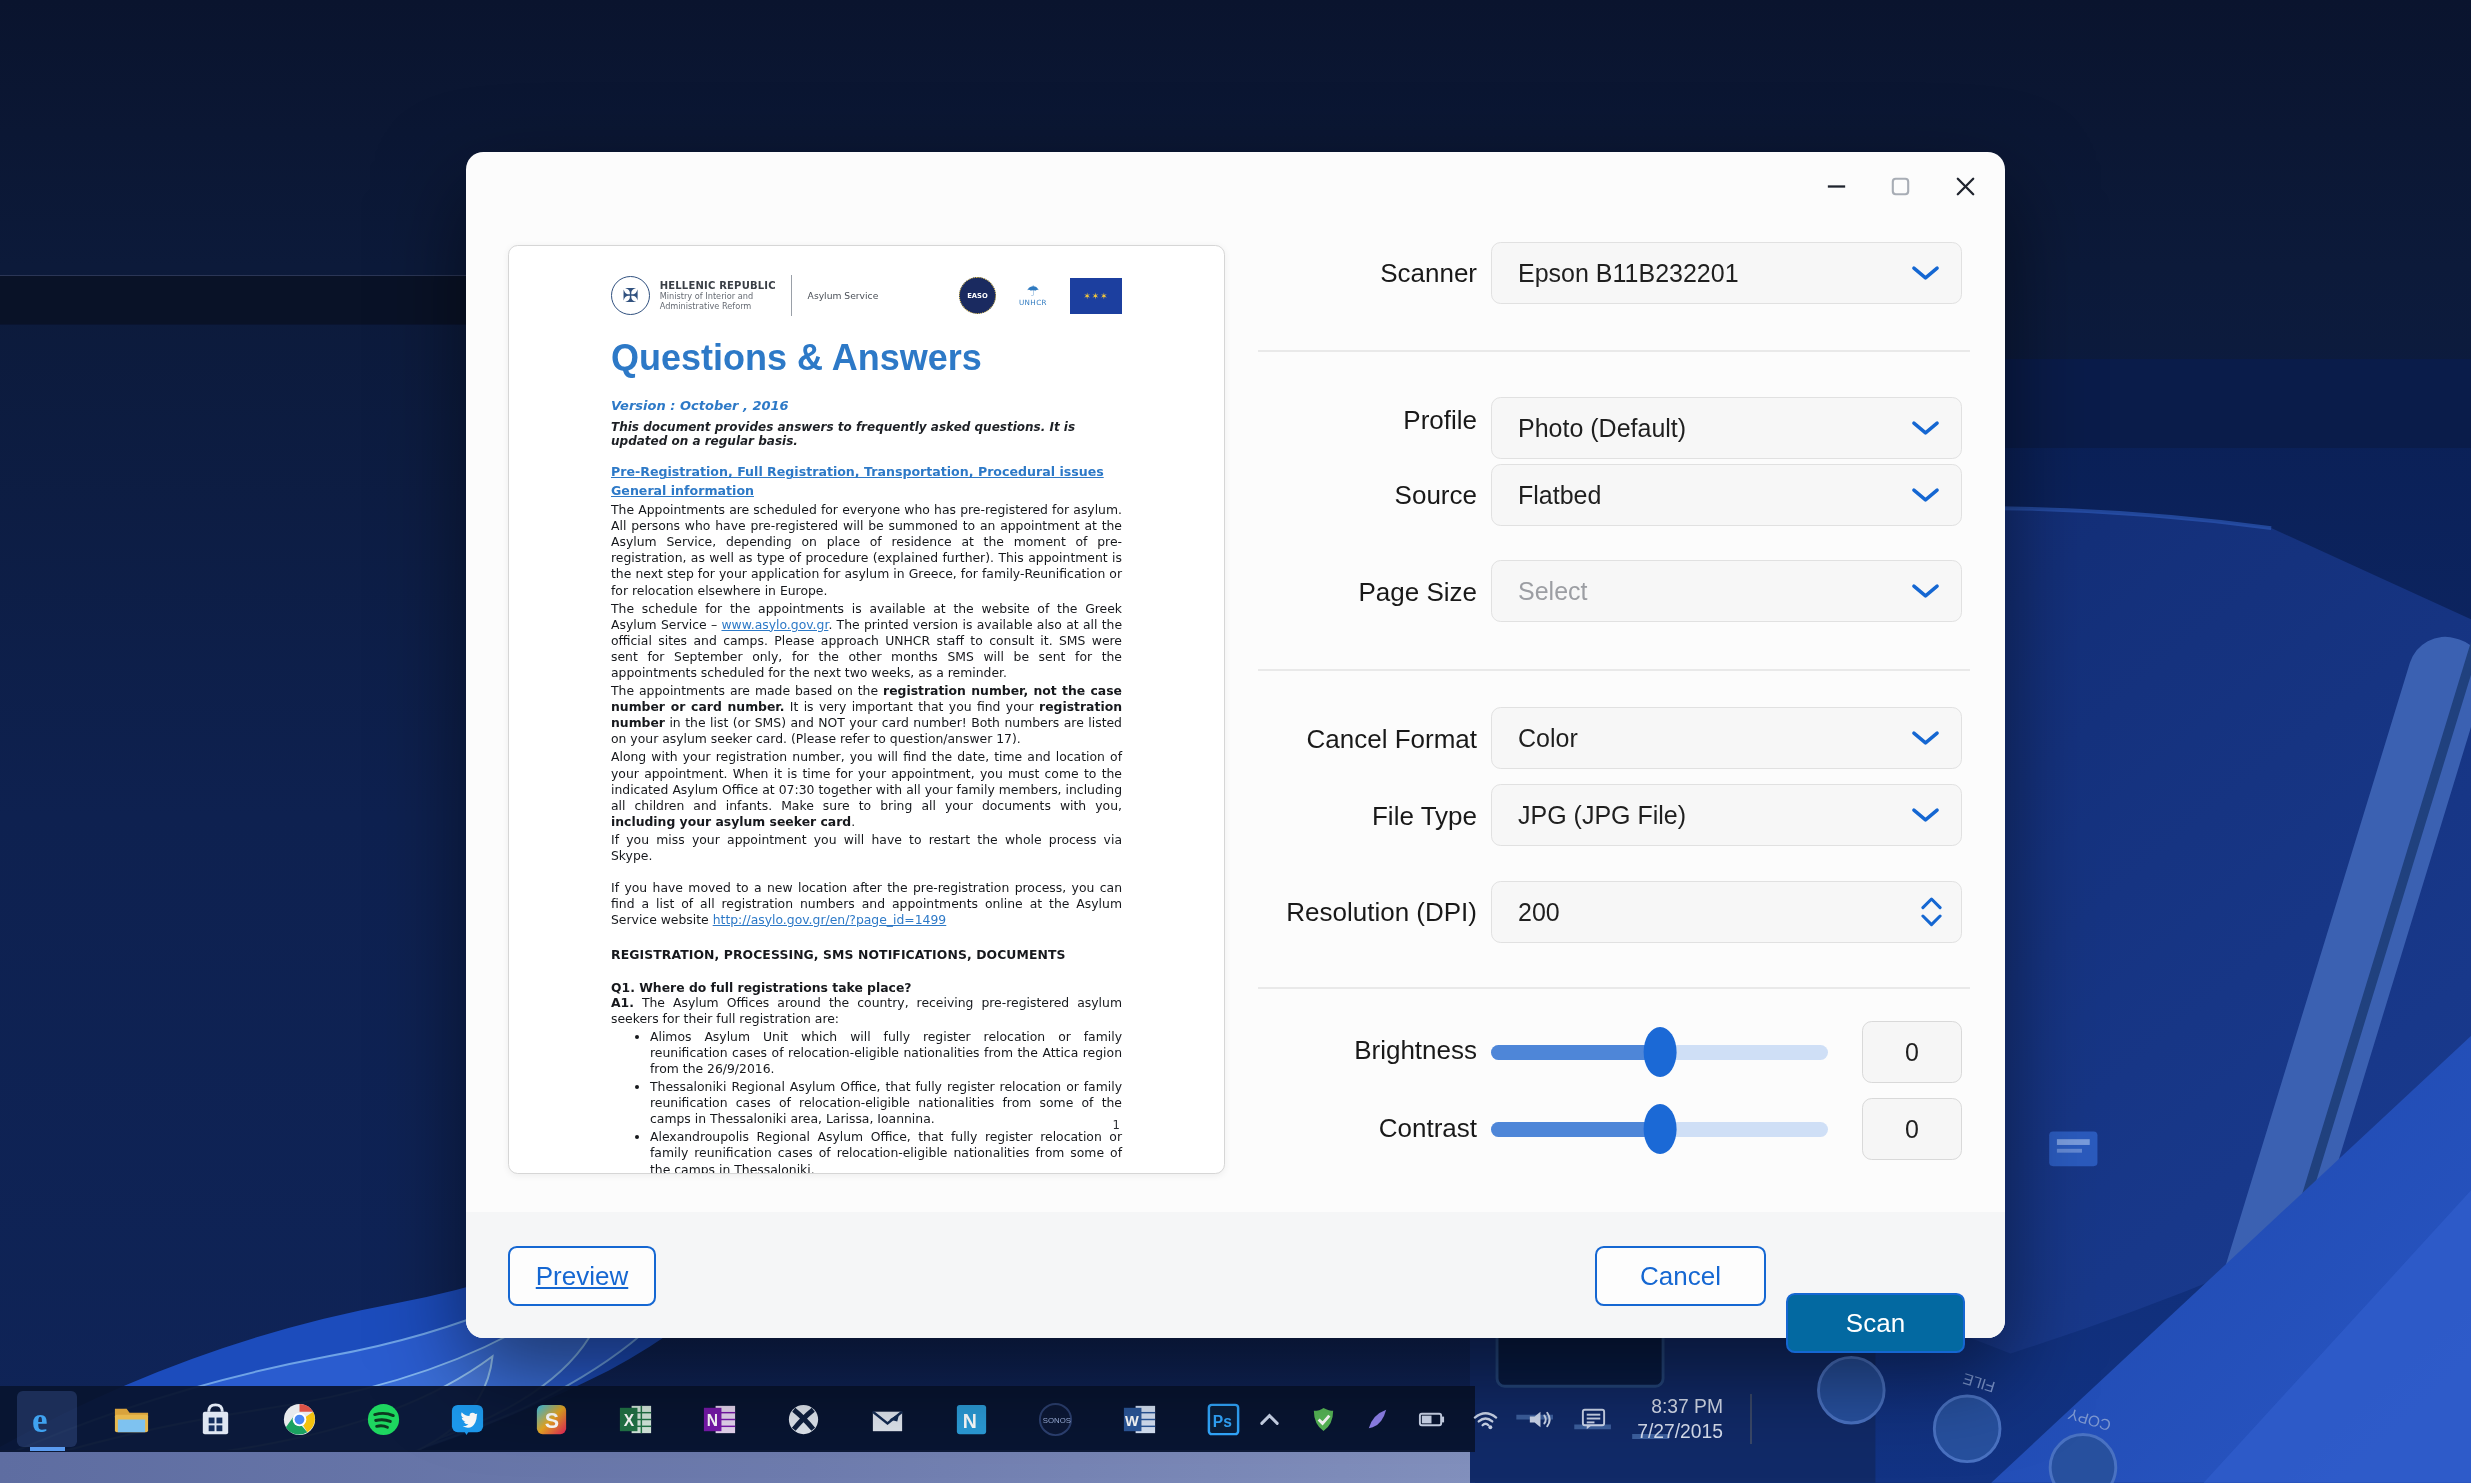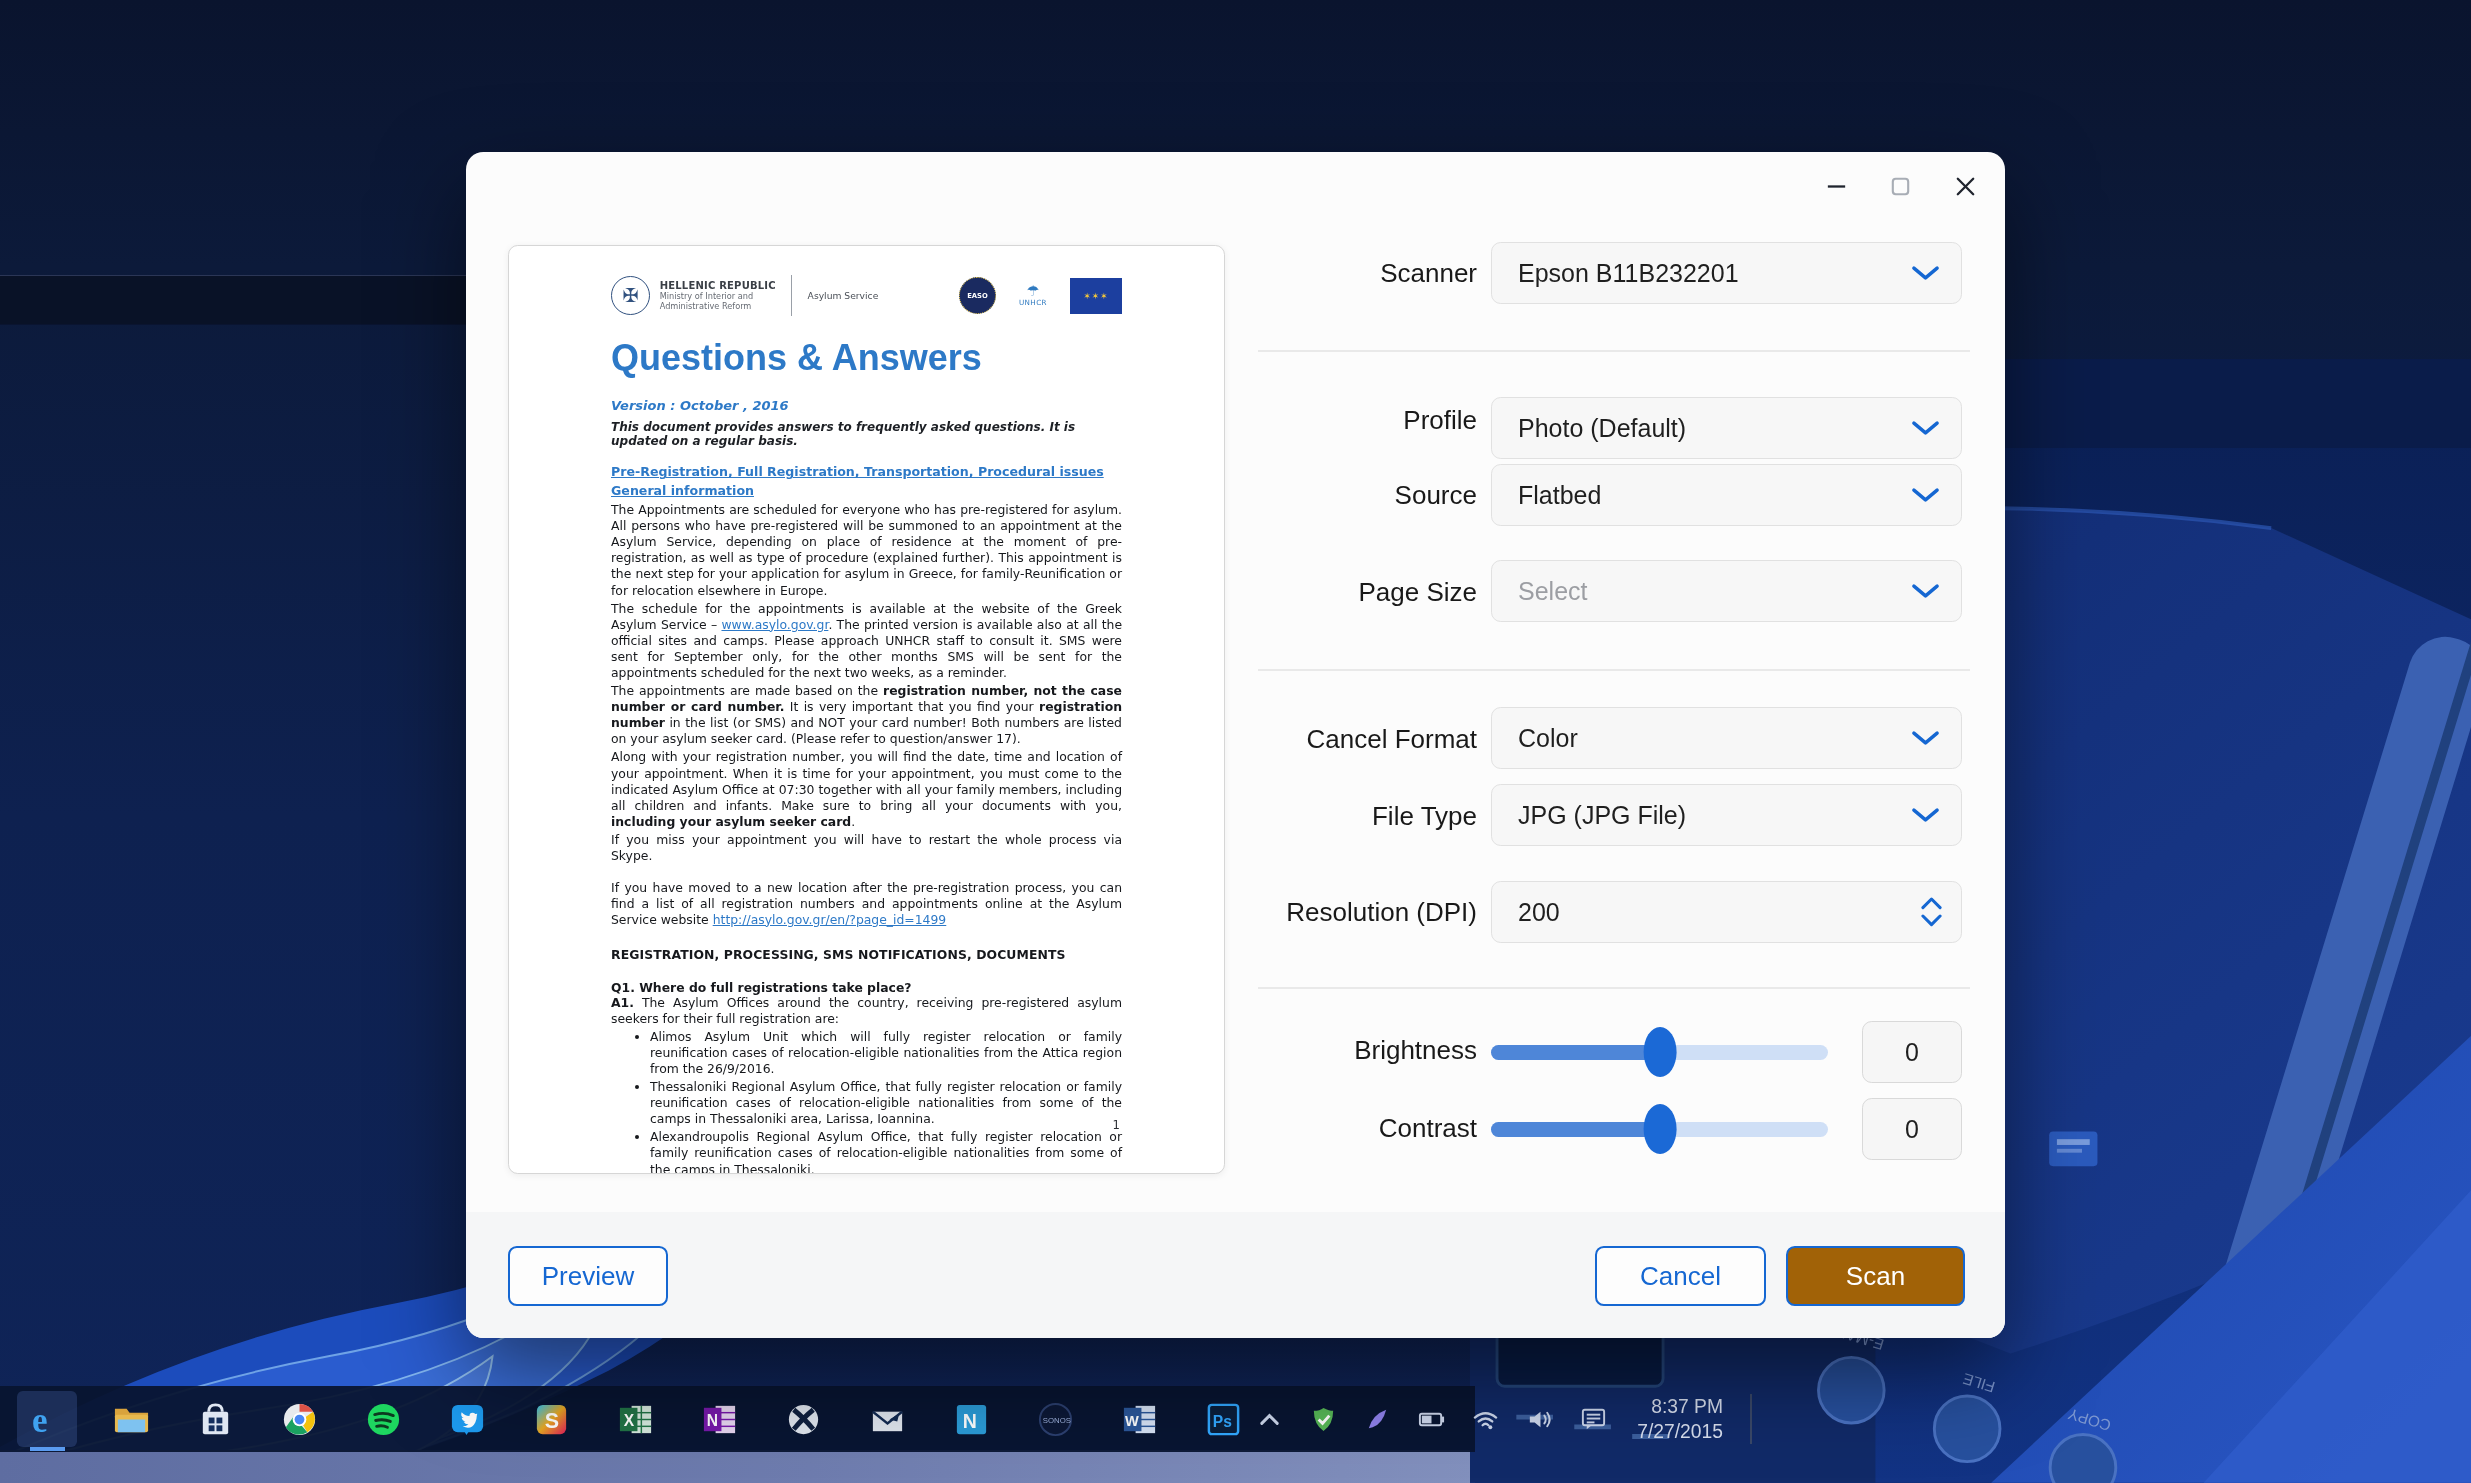--- a/index.html
+++ b/index.html
@@ -106,22 +106,22 @@
   .val-box { position:absolute; left:1396px; width:100px; height:62px; background:#f6f6f6;
     border:1.9px solid #d9d9d9; border-radius:9.7px; display:flex; align-items:center;
     justify-content:center; font-size:25px; color:#1f1f1f; }
 
   
   .footer { position:absolute; left:0; top:1060px; width:1539px; height:126px;
     background:#f5f6f7; border-radius:0 0 17.4px 17.4px; }
   .btn { position:absolute; top:34px; height:60px; border-radius:8.7px; display:flex; align-items:center;
     justify-content:center; font-size:26px; cursor:pointer; border:2.4px solid #1567d2;
     color:#1567d2; background:#fdfdfd; }
-  .btn.primary { background:#a16207; color:#ffffff; border-color:#1567d2; }
-  .btn-preview { left:42px; width:160px; }
+  .btn.primary { background:#0369a1; color:#ffffff; border-color:#1567d2;margin-top:47px; }
+  .btn-preview { left:42px; width:148px;text-decoration:underline; }
   .btn-cancel { left:1129px; width:171px; }
   .btn-scan { left:1320px; width:179px; }
 </style>
 </head>
 <body>
 
 <div class="screen">
 
   <div class="wall-band"></div>
 

